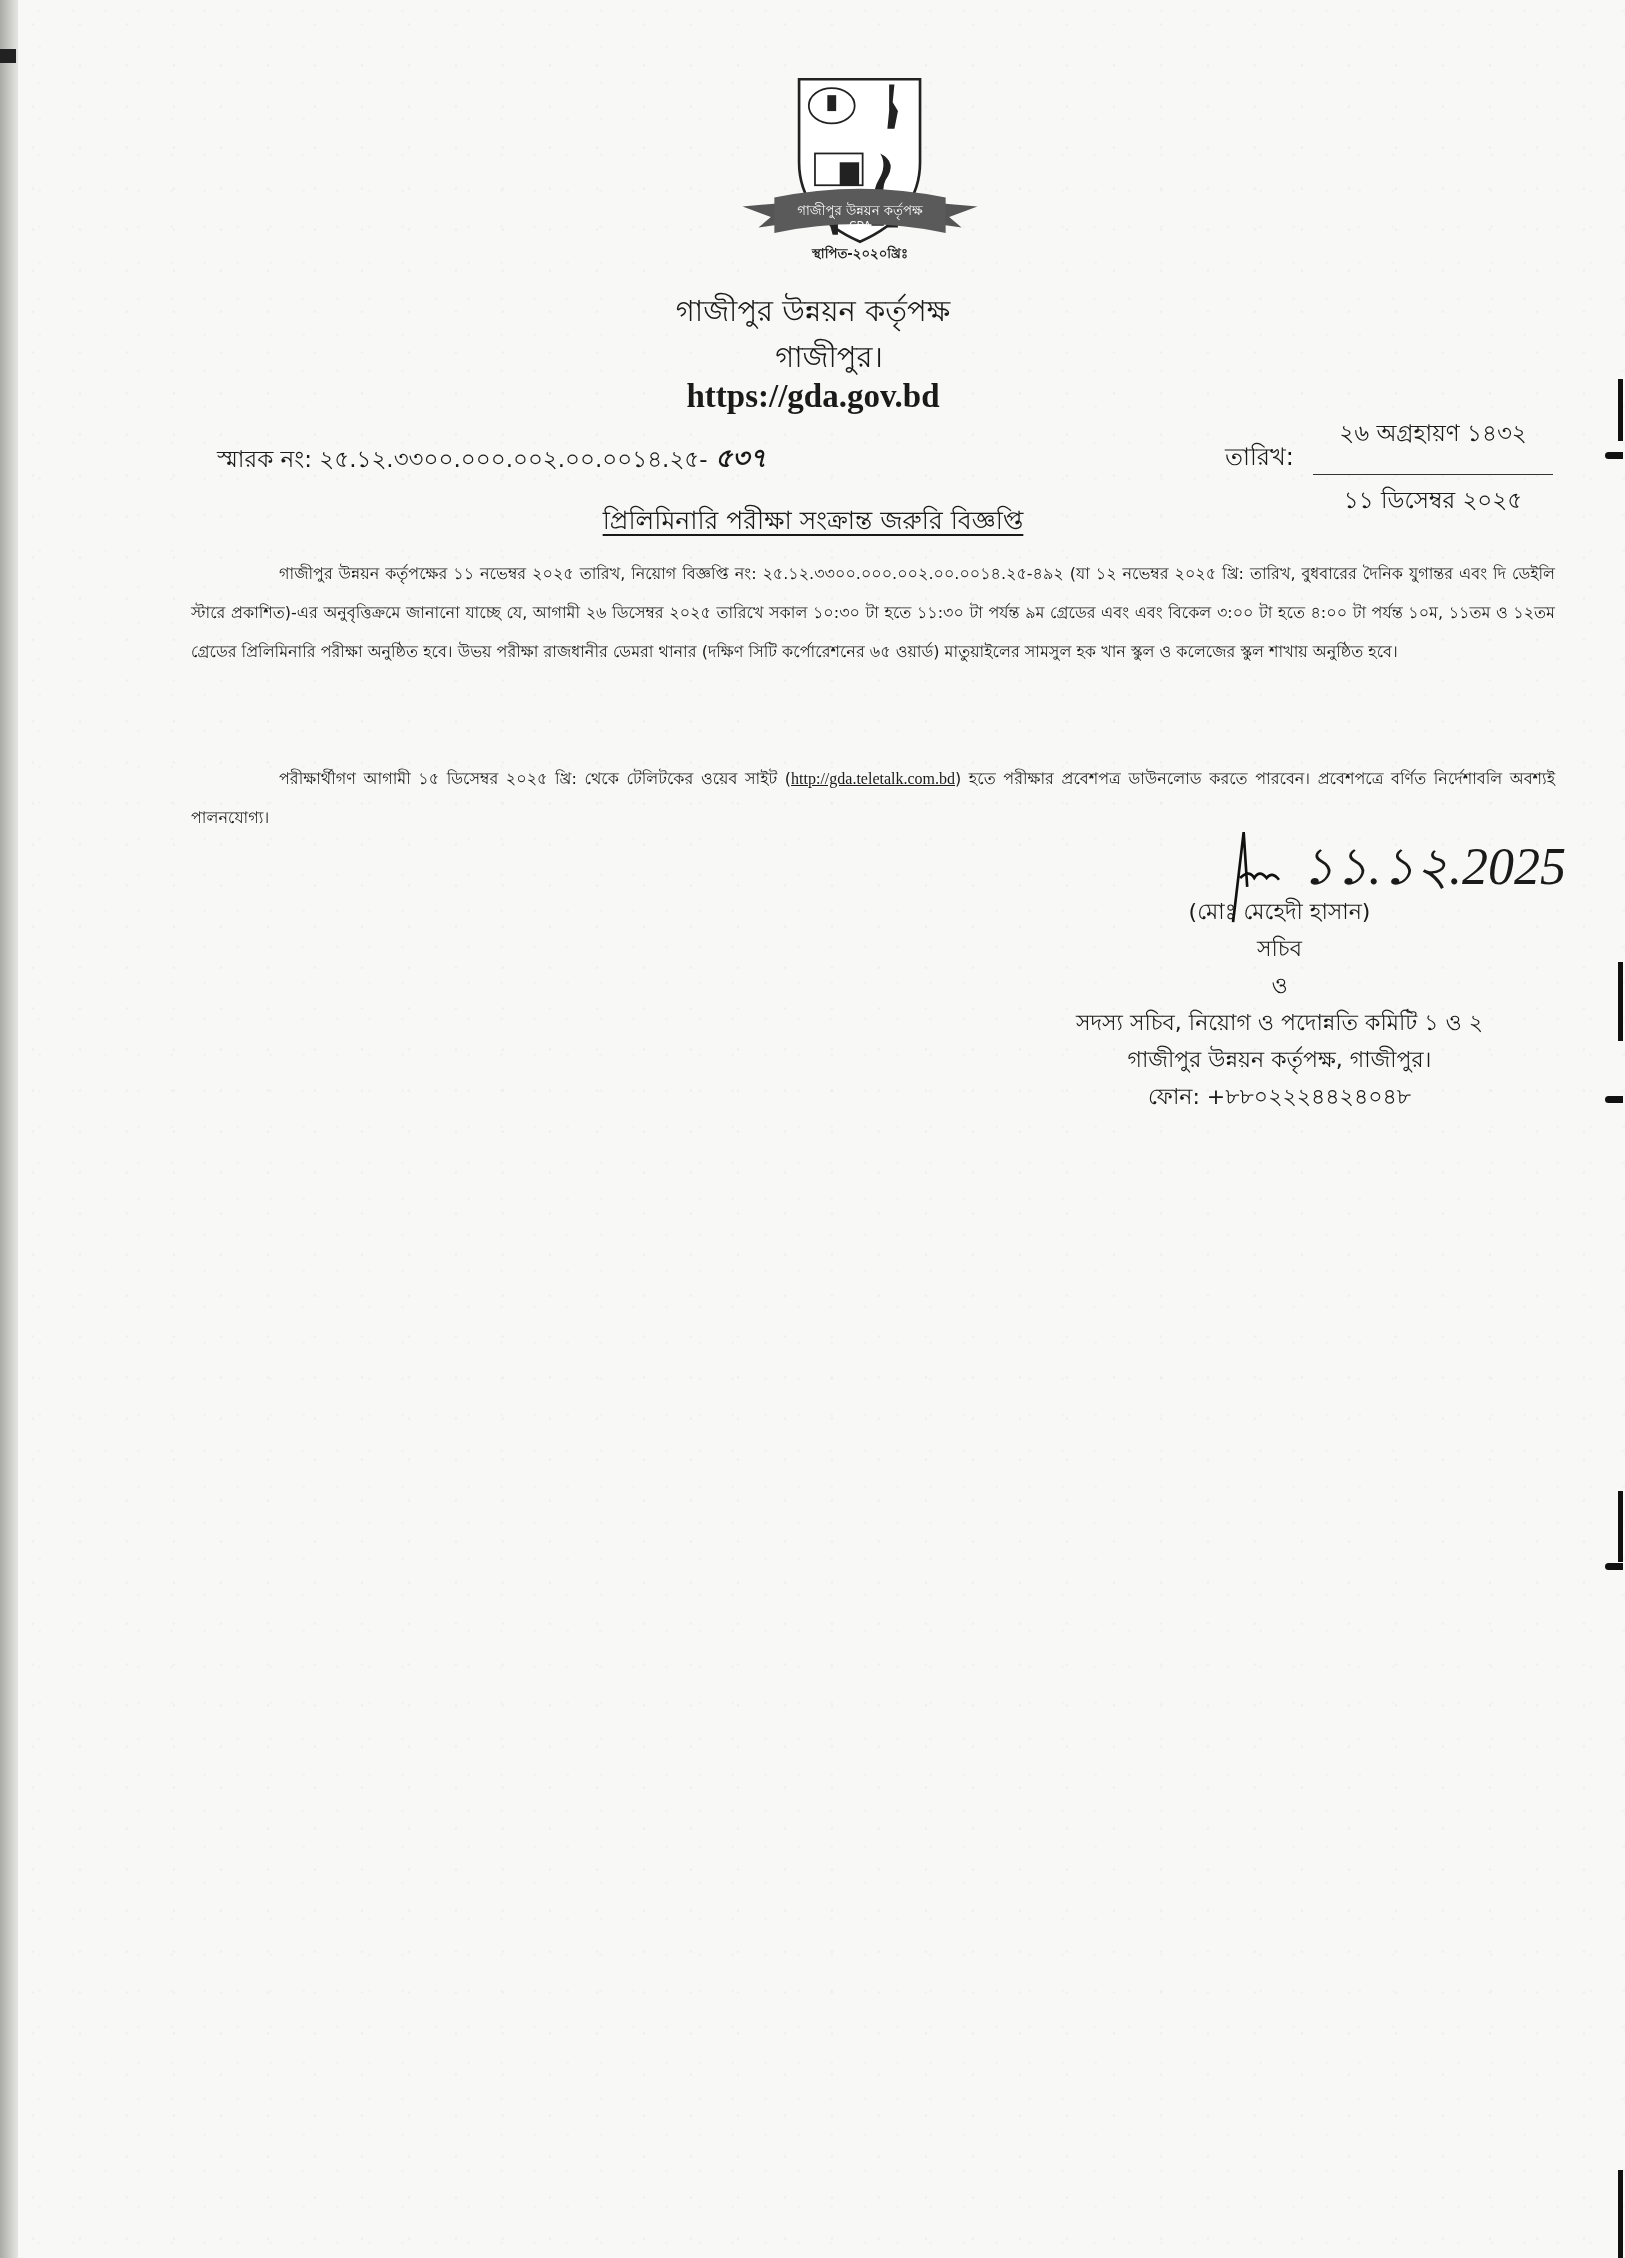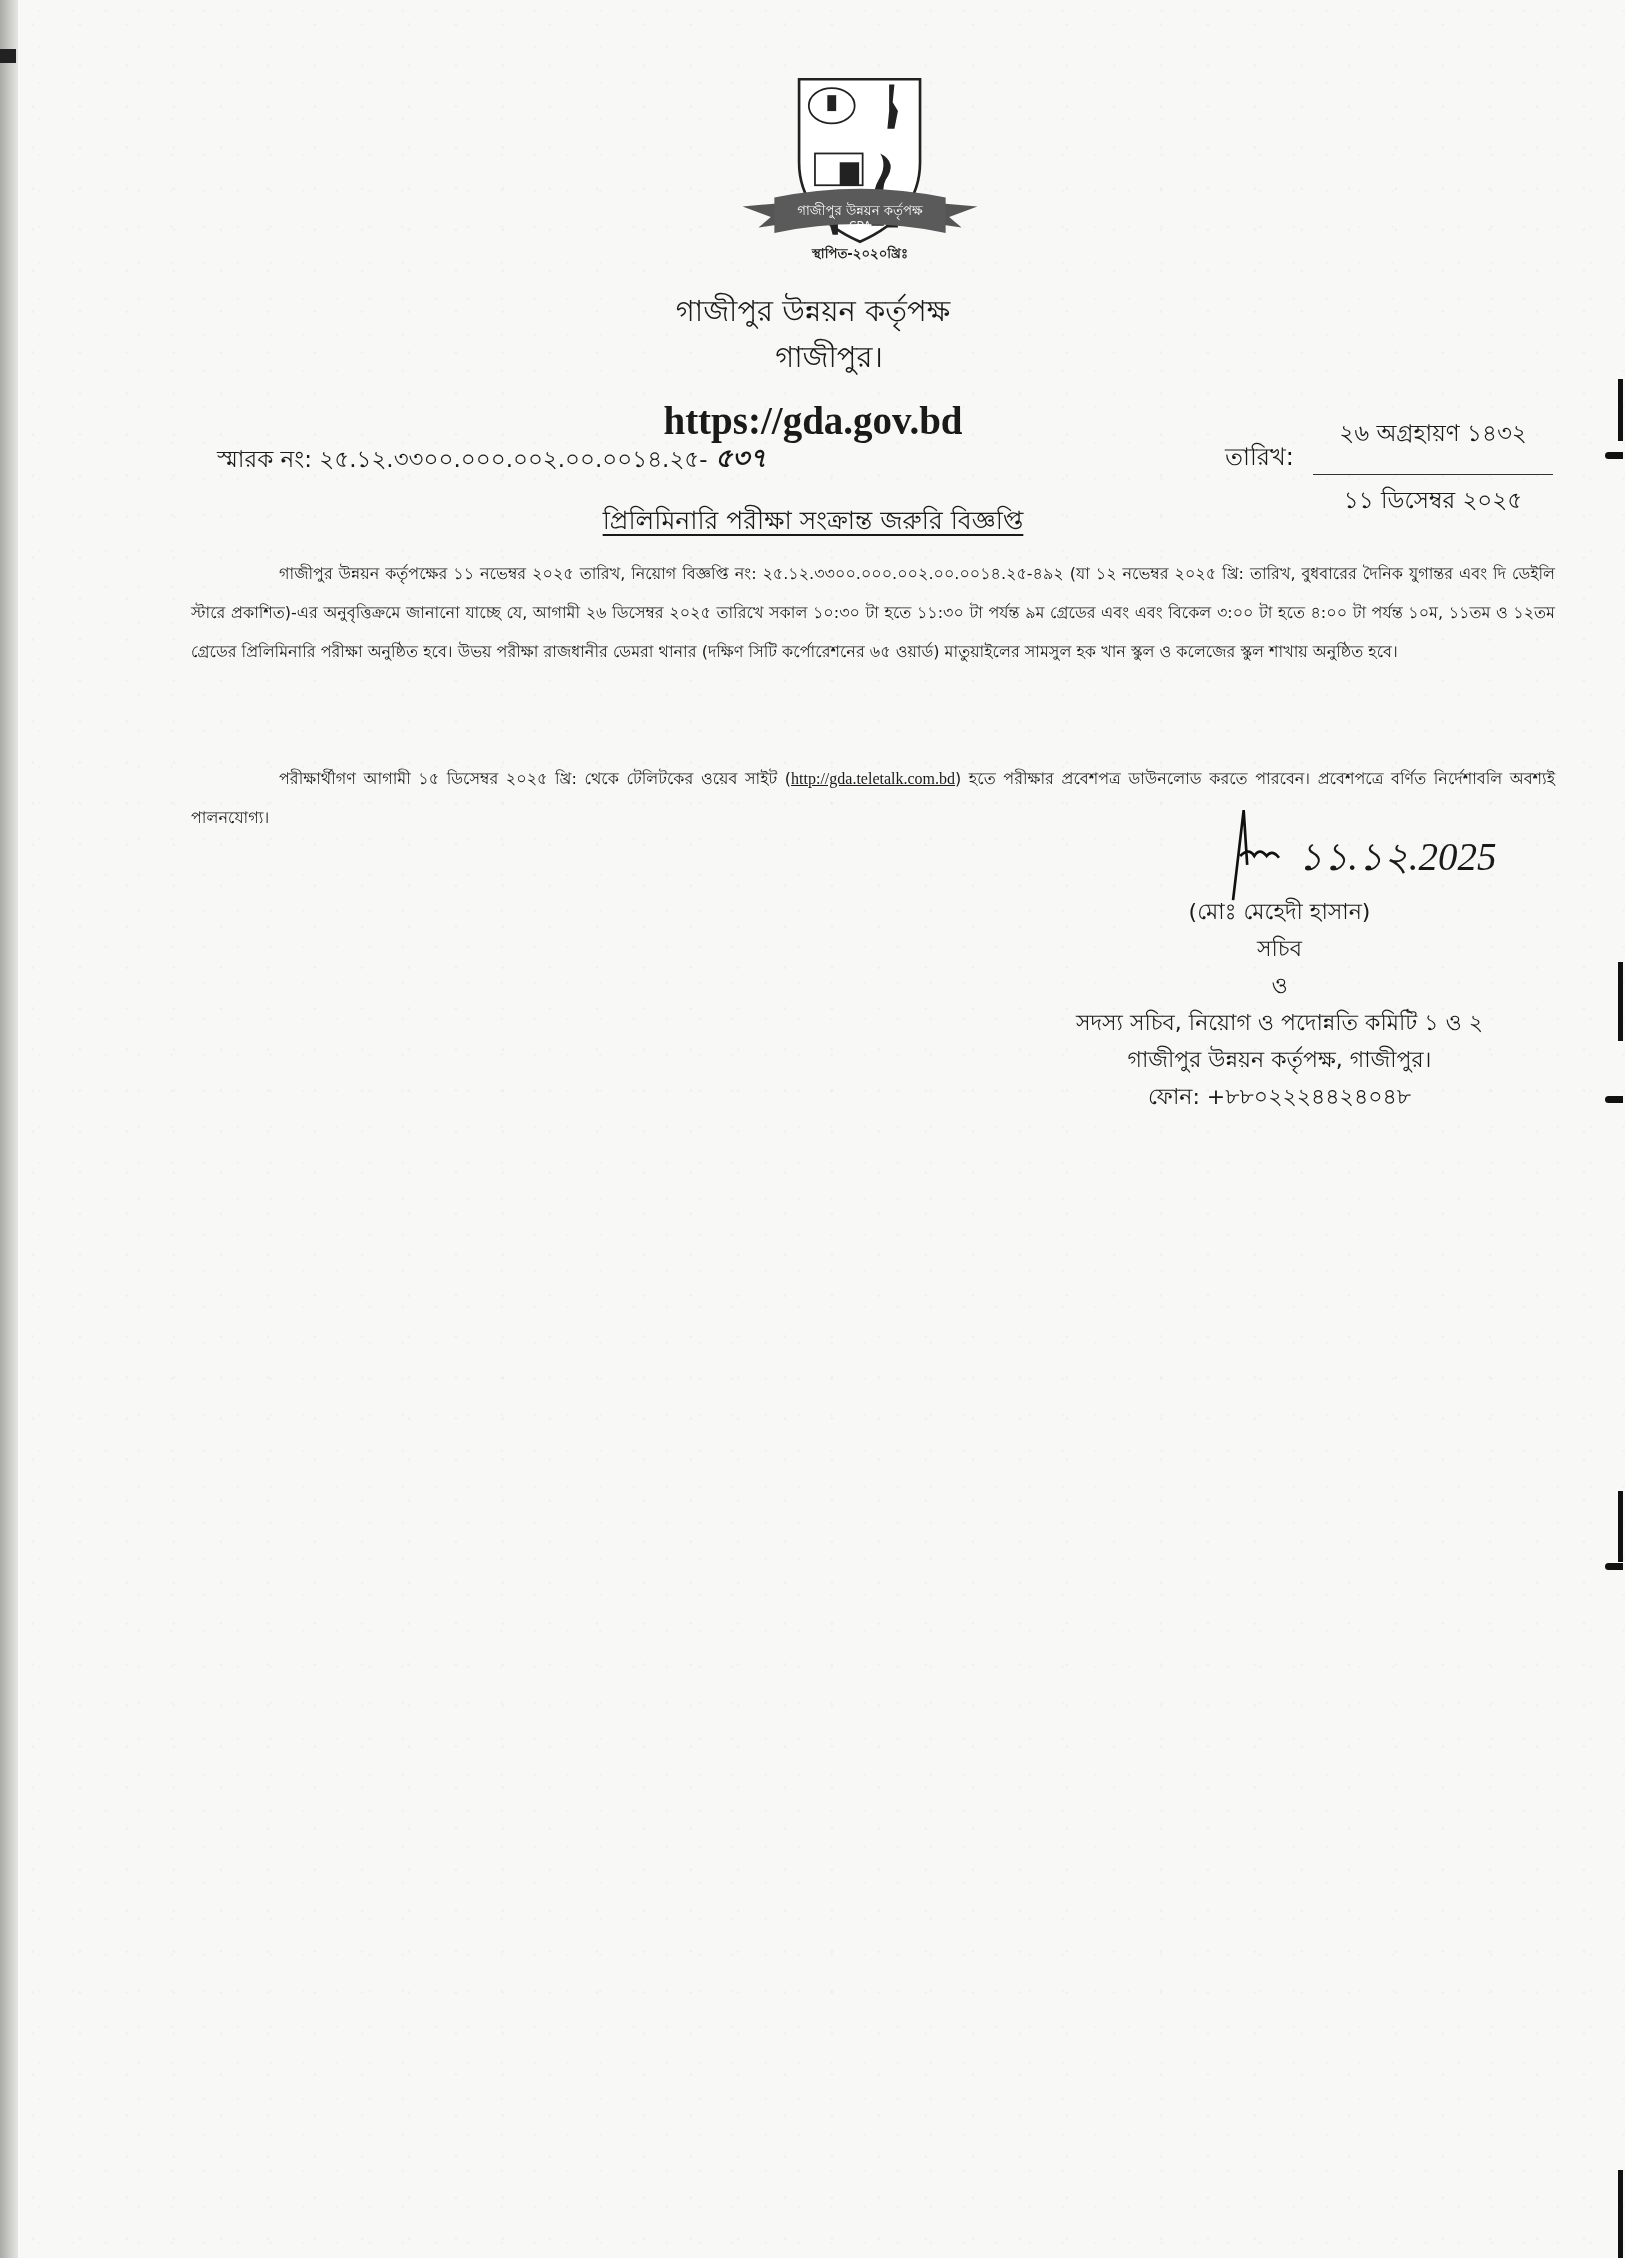--- a/index.html
+++ b/index.html
@@ -23,21 +23,21 @@
     .left-edge-mark { position: absolute; left: 0; top: 49px; width: 16px; height: 14px; background: #222; }
     .right-mark { position: absolute; right: 3.5px; width: 4.4px; background: #111; }
     .right-tick { position: absolute; right: 3.5px; width: 17.6px; height: 7px; background: #111; border-radius: 5.3px 0 0 5.3px; }
 
     .logo { position: absolute; left: 739px; top: 74px; width: 242px; height: 196px; }
     .org-name, .org-city, .org-url {
       position: absolute; left: 0; width: 1626px; text-align: center;
     }
     .org-name { top: 288px; font-size: 29px; }
     .org-city { top: 334px; font-size: 29px; padding-left: 16px; }
-    .org-url { top: 378px; font-size: 39px; font-weight: bold; font-family: "Liberation Serif", "DejaVu Serif", serif; margin-top: 20px; }
+    .org-url { top: 378px; font-size: 33px; font-weight: bold; font-family: "Liberation Serif", "DejaVu Serif", serif; }
 
     .memo { position: absolute; left: 191px; top: 438px; font-size: 23px; white-space: nowrap; margin-left: 26px; }
     .memo .handwritten { font-style: italic; font-weight: bold; font-size: 26.5px; }
 
     .date-block { position: absolute; left: 1225px; top: 415px; width: 328px; height: 79px; }
     .date-label { position: absolute; left: 0; top: 23px; font-size: 24px; }
     .date-frac { position: absolute; left: 88px; top: 0; width: 240px; text-align: center; font-size: 23px; }
     .date-frac .top { display: block; padding-bottom: 20px; border-bottom: 1.8px solid #333; }
     .date-frac .bottom { display: block; padding-top: 7px; }
 
@@ -49,21 +49,21 @@
 
     .body-text {
       position: absolute; left: 191px; width: 1364px; font-size: 16px; line-height: 39px;
       text-align: justify; text-indent: 88px;
     }
     .p1 { top: 554px; }
     .p2 { top: 759px; }
     .link { text-decoration: underline; font-family: "Liberation Serif", serif; }
 
     .signature {
-      position: absolute; left: 1217px; top: 826px; font-size: 39px; font-style: italic;
+      position: absolute; left: 1217px; top: 826px; font-size: 52px; font-style: italic;
       font-family: "Liberation Serif", serif; white-space: nowrap;
     }
     .signature .strokes { display: inline-block; width: 71px; height: 53px; position: relative; vertical-align: bottom; }
     .sig-block {
       position: absolute; left: 1015px; width: 529px; top: 893px; text-align: center;
       font-size: 22px; line-height: 37px;
     }
     .sig-block div { display: block; }
   </style>
 </head>

